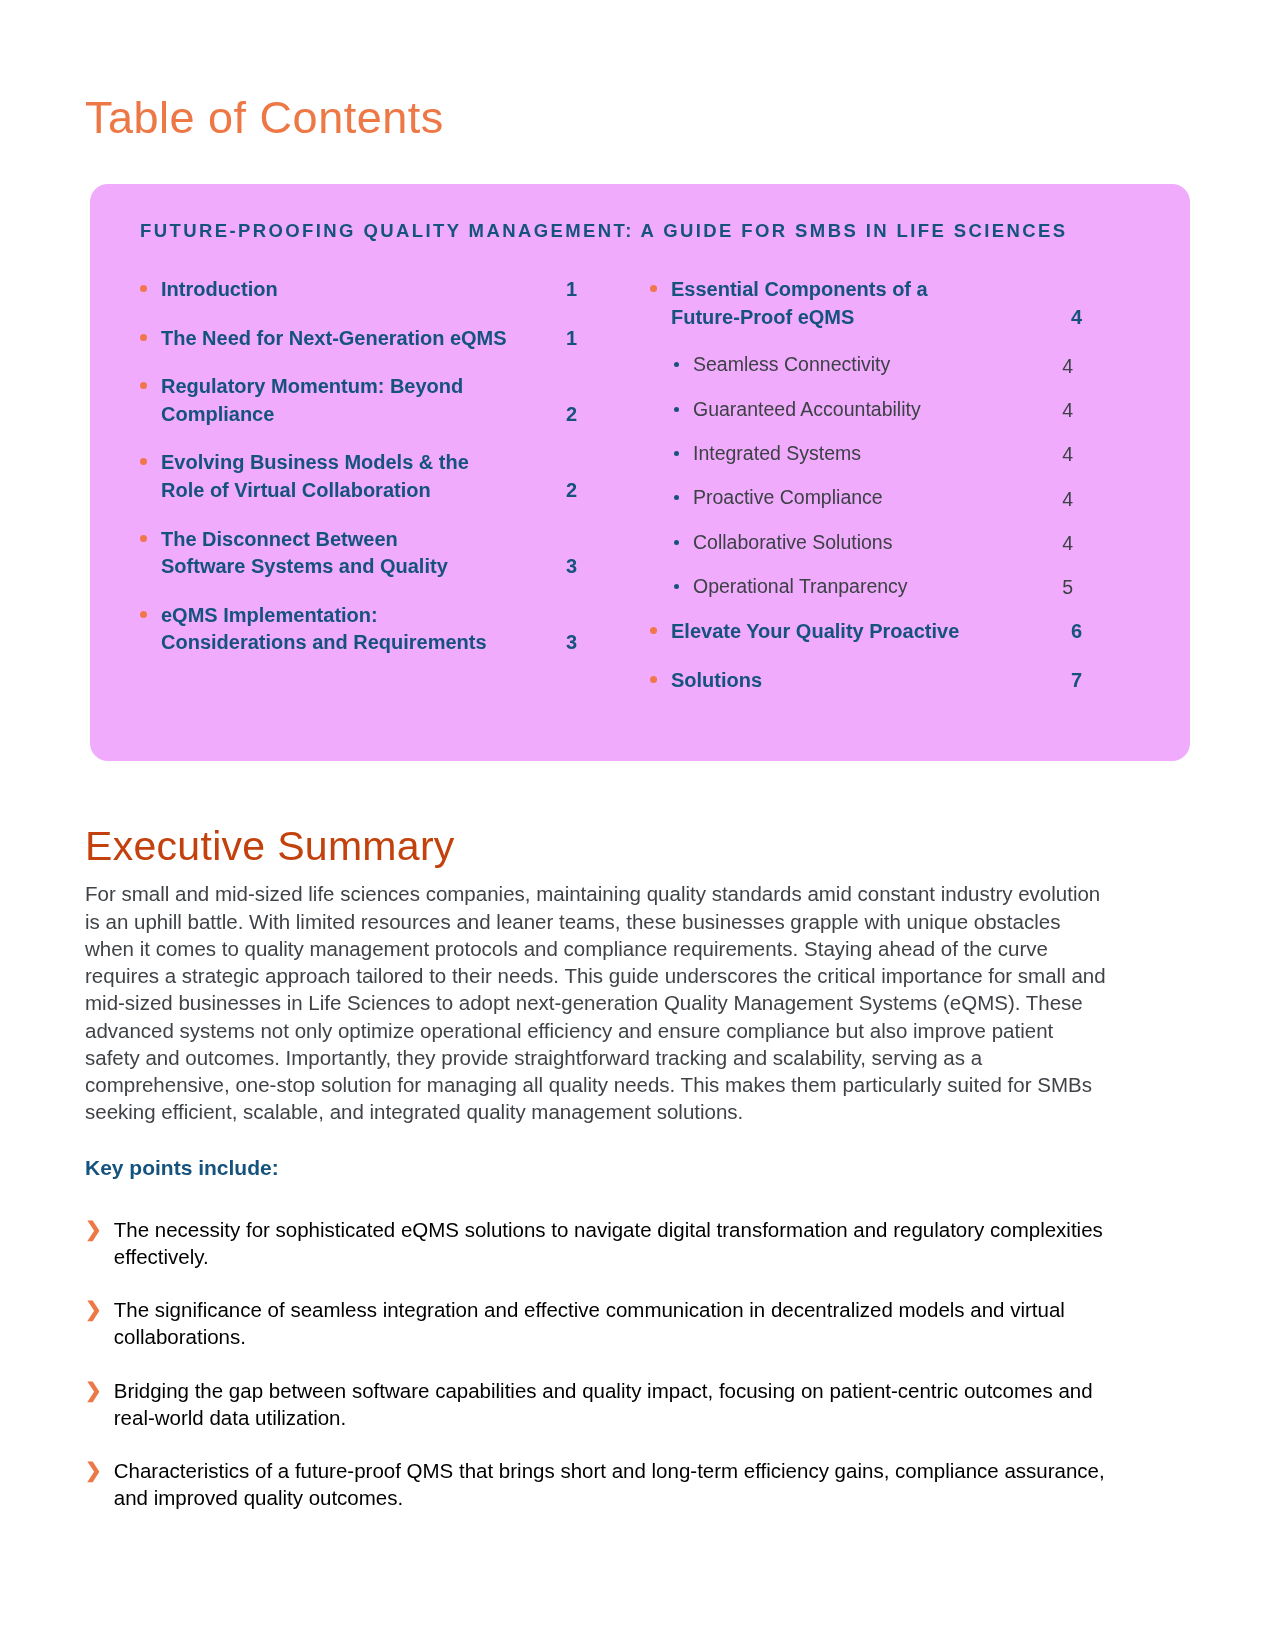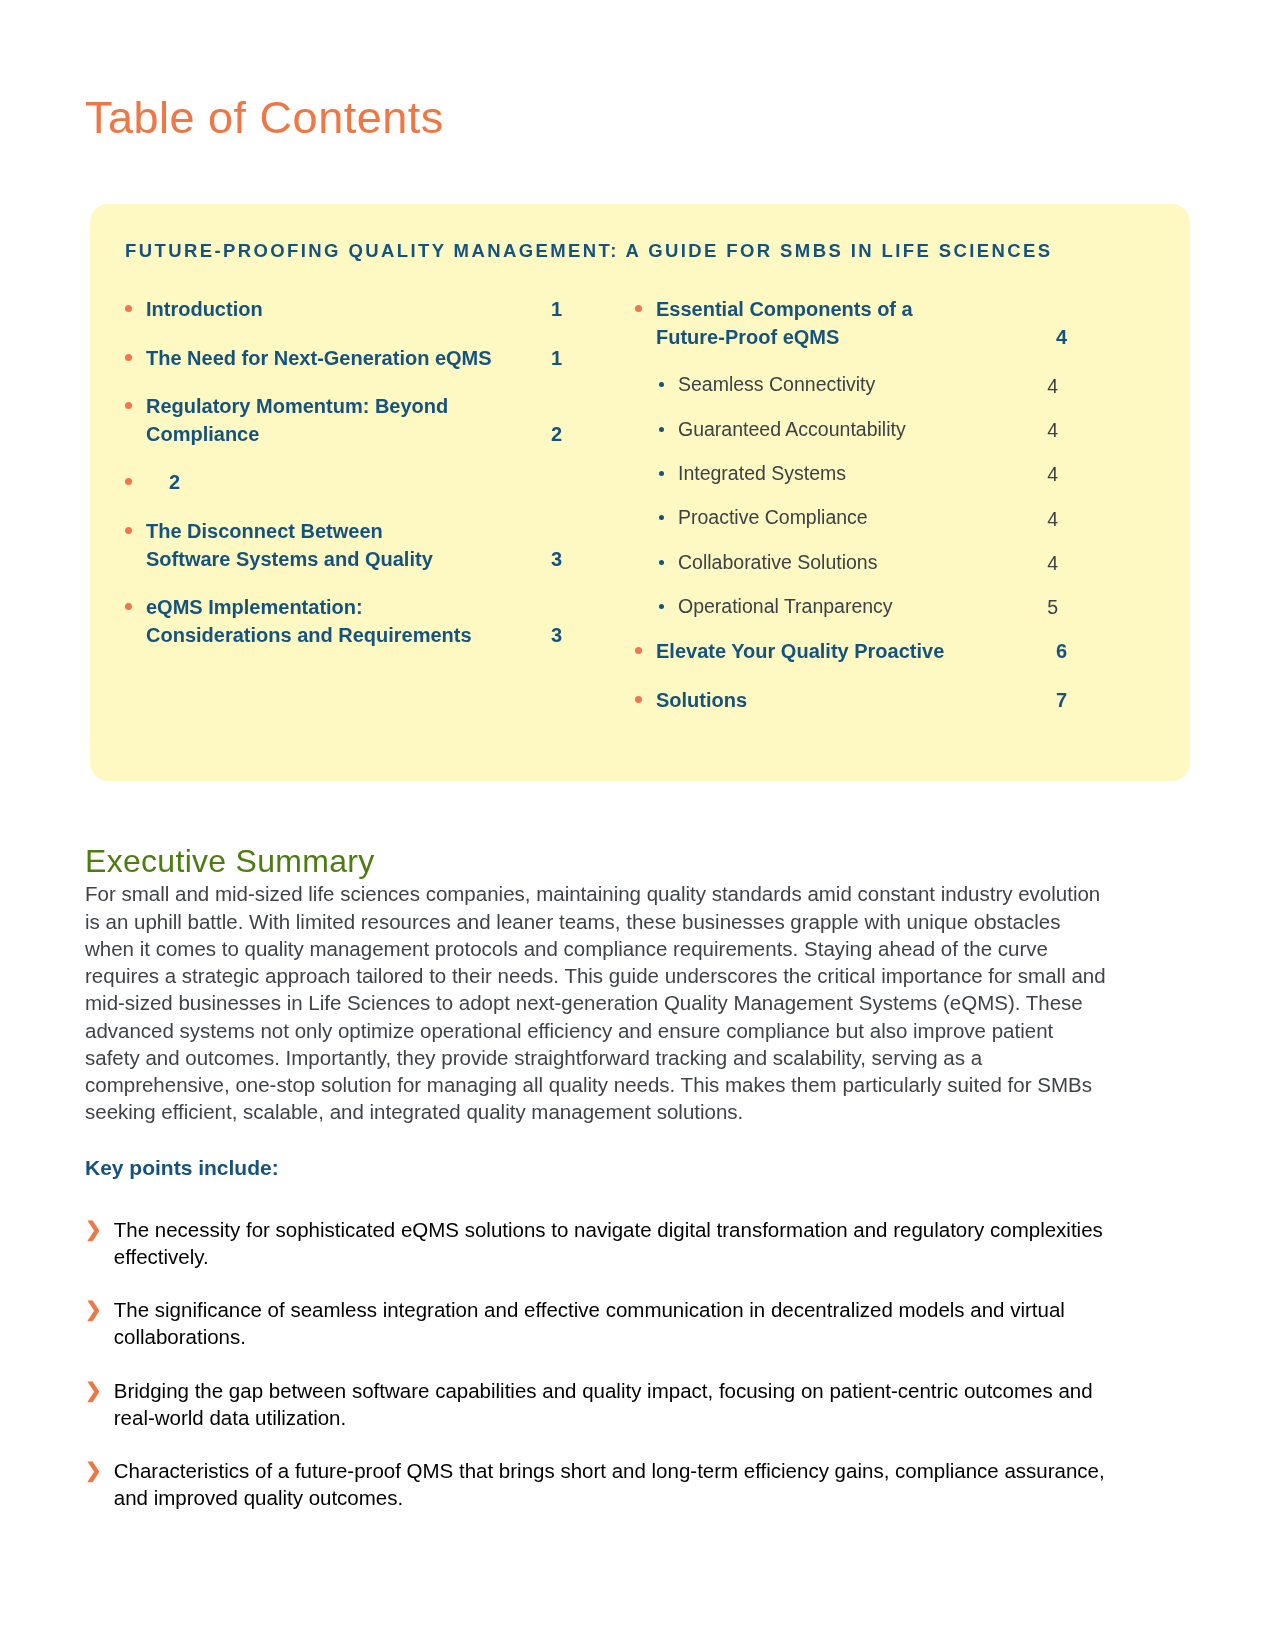--- a/index.html
+++ b/index.html
@@ -14,27 +14,27 @@
   }
   .page {
     padding: 92px 85px 0 85px;
     width: 1275px;
   }
   .doc-title {
     font-size: 45px;
     font-weight: 400;
     color: #ED7846;
     letter-spacing: 0.5px;
-    margin-bottom: 60px;
+    margin-bottom: 40px;
   }
   
   .toc-box {
-    background: #fef9c3;
+    background: #f0abfc;
     border-radius: 18px;
-    padding: 32px 35px 46px 32px;
+    padding: 32px 35px 46px 47px;
     width: 1100px;
     margin-left: 5px;
   }
   .toc-header {
     color: #15537E;
     font-weight: bold;
     font-size: 18.5px;
     letter-spacing: 2.4px;
     margin: 4px 0 34px 3px;
   }
@@ -93,24 +93,24 @@
   .toc-subitem .sub-page {
     width: 34px;
     text-align: right;
     font-size: 19.5px;
     font-weight: 400;
     color: #3C4145;
     align-self: flex-end;
   }
   
   .exec-heading {
-    font-size: 32px;
-    font-weight: 400;
-    color: #4d7c0f;
-    margin: 62px 0 0 0;
+    font-size: 41px;
+    font-weight: 400;
+    color: #c2410c;
+    margin: 62px 0 10px 0;
     letter-spacing: 0.3px;
   }
   .body-para {
     width: 1025px;
     font-size: 20.5px;
     line-height: 1.33;
     color: #3F4347;
   }
   .key-points-label {
     margin-top: 30px;
@@ -164,20 +164,22 @@
           <span class="toc-page">1</span>
         </div>
         <div class="toc-item">
           <span class="dot"></span>
           <span class="toc-label">Regulatory Momentum: Beyond
 Compliance</span>
           <span class="toc-page">2</span>
         </div>
         <div class="toc-item">
           <span class="dot"></span>
+          <span class="toc-label">Evolving Business Models &amp; the
+Role of Virtual Collaboration</span>
           <span class="toc-page">2</span>
         </div>
         <div class="toc-item">
           <span class="dot"></span>
           <span class="toc-label">The Disconnect Between
 Software Systems and Quality</span>
           <span class="toc-page">3</span>
         </div>
         <div class="toc-item">
           <span class="dot"></span>

